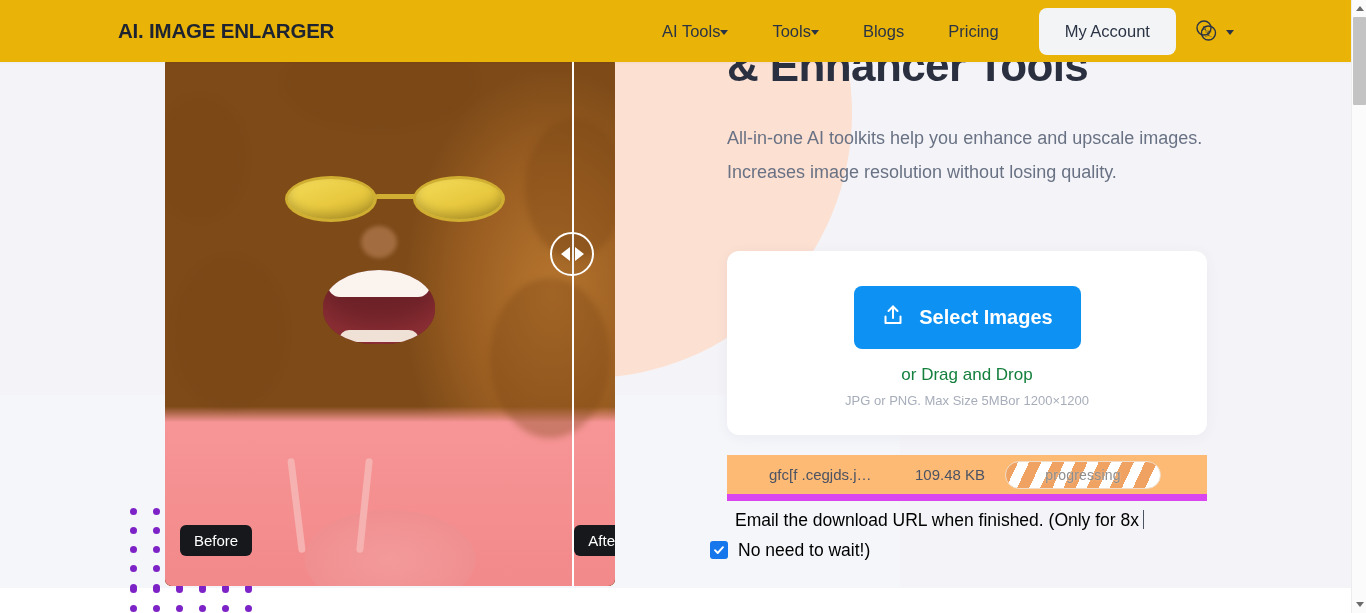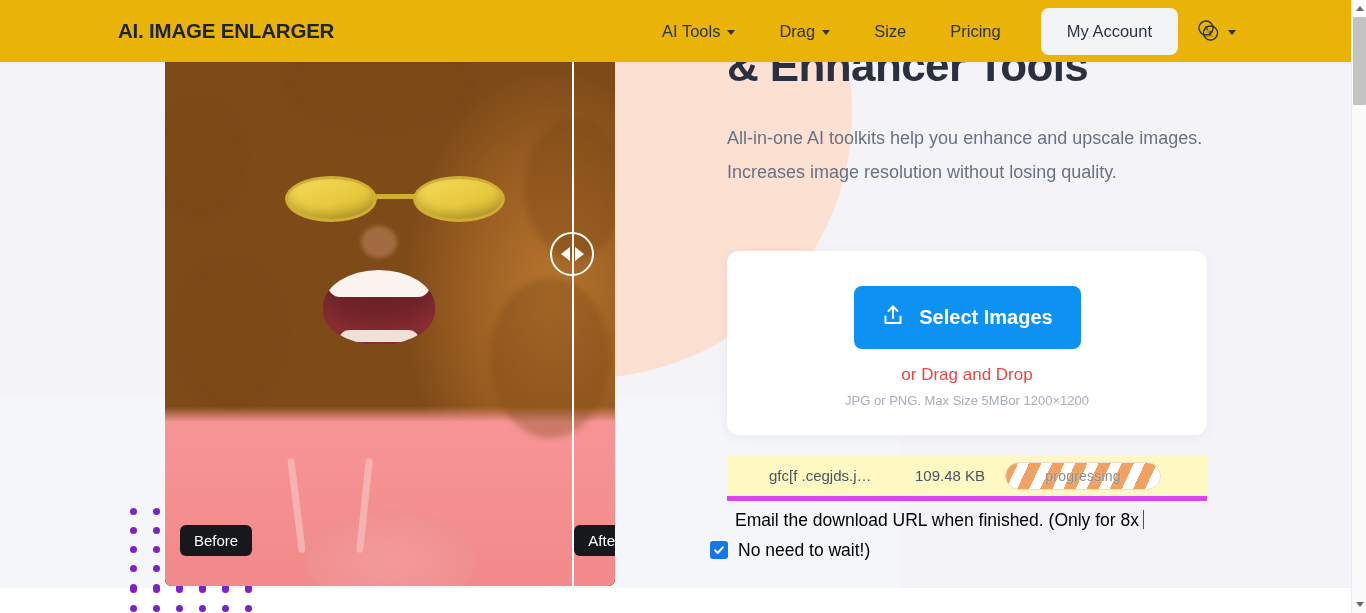--- a/index.html
+++ b/index.html
@@ -74,21 +74,20 @@
   .nav {
     position: absolute;
     left: 640px;
     display: flex;
     align-items: center;
     gap: 0px;
   }
   .nav-item {
     display: flex;
     align-items: center;
-    gap: 7px;
     padding: 8px 22px;
     font-size: 16.5px;
     color: #2b3murky;
     color: #2b3445;
     white-space: nowrap;
     cursor: pointer;
   }
   .caret {
     width: 0; height: 0;
     border-left: 4.5px solid transparent;
@@ -324,38 +323,38 @@
     font-family: "Liberation Sans", sans-serif;
     display: flex;
     align-items: center;
     justify-content: center;
     gap: 14px;
     cursor: pointer;
   }
   .drag-text {
     margin-top: 16px;
     font-size: 17px;
-    color: #ef4444;
+    color: #15803d;
     text-align: center;
   }
   .limit-text {
     margin-top: 8px;
     font-size: 13px;
     color: #a7adba;
   }
 
   .file-panel {
     position: absolute;
     left: 727px; top: 455px;
     width: 480px; height: 46px;
-    background: #fef9c3;
+    background: #fdba74;
     z-index: 11;
     display: flex;
     align-items: center;
-    border-bottom: 5px solid #d946ef;
+    border-bottom: 7px solid #d946ef;
     text-align: center;
   }
   .file-name {
     position: absolute;
     left: 42px;
     font-size: 15px;
     color: #4c5364;
     white-space: nowrap;
   }
   .file-size {
@@ -478,26 +477,26 @@
     <div class="logo">AI. IMAGE ENLARGER</div>
 
     <div class="nav">
 
       <div class="nav-item">
         <span>AI Tools</span>
         <span class="caret"></span>
       </div>
 
       <div class="nav-item">
-        <span>Drag</span>
+        <span>Tools</span>
         <span class="caret"></span>
       </div>
 
       <div class="nav-item">
-        <span>Size</span>
+        <span>Blogs</span>
       </div>
 
       <div class="nav-item">
         <span>Pricing</span>
       </div>
 
       <button class="account-btn">My Account</button>
 
       <div class="lang-wrap">
         <span>

